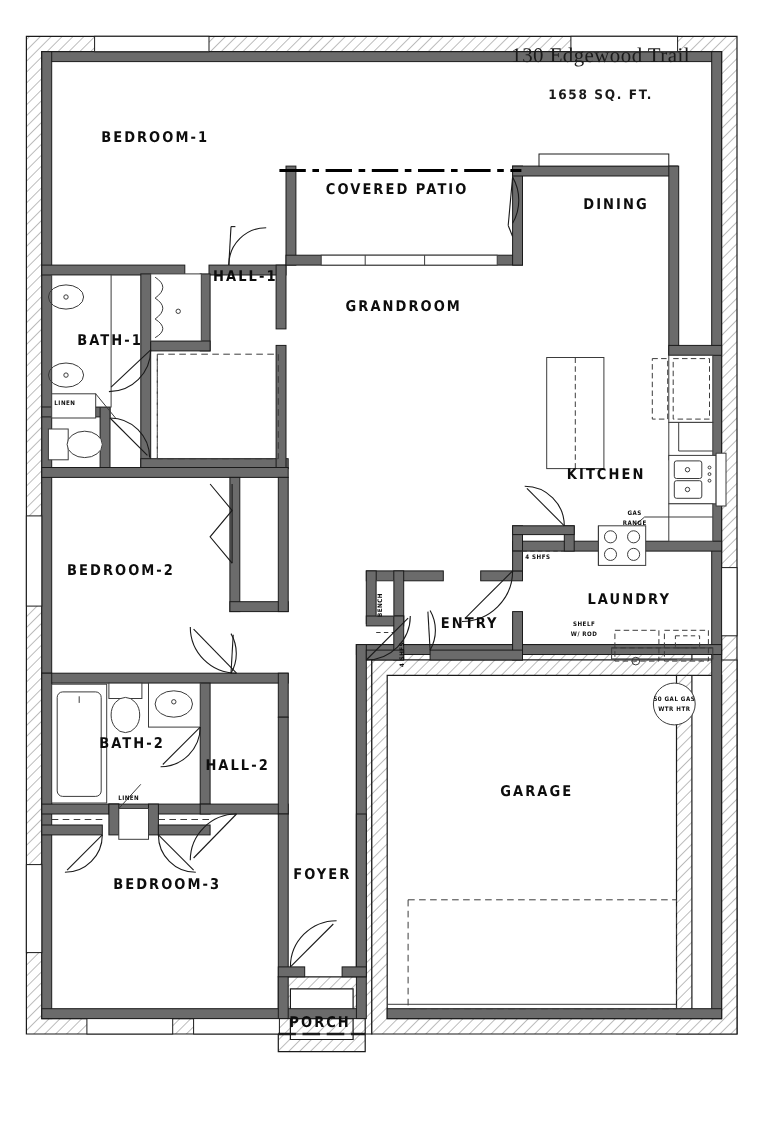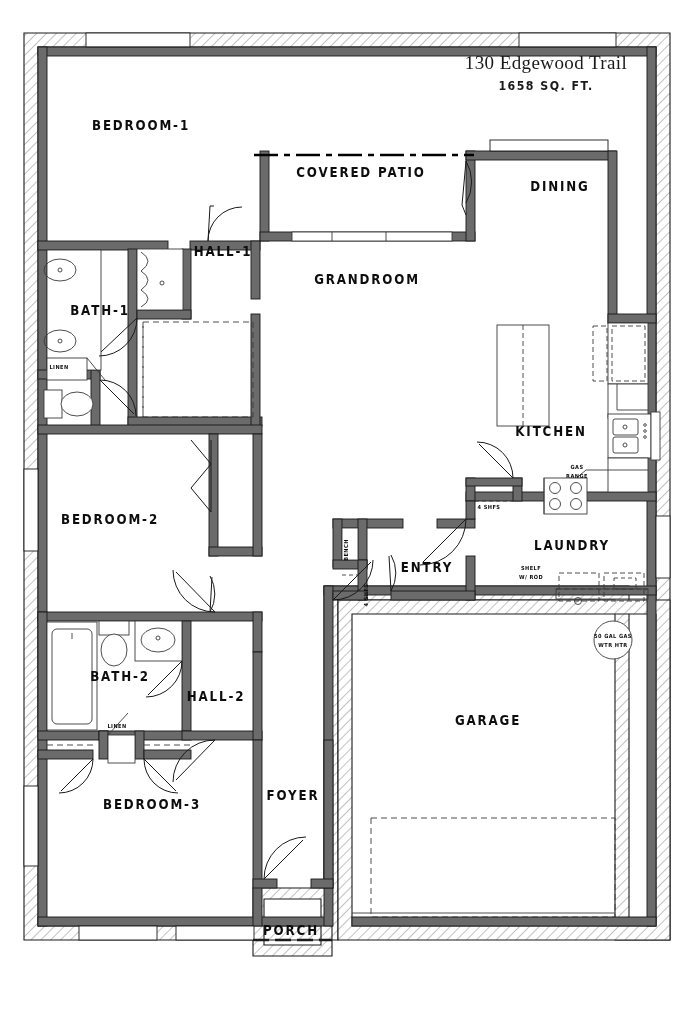--- a/index.html
+++ b/index.html
@@ -1,20 +1,20 @@
 <!DOCTYPE html>
 <html><head>
 <meta charset="utf-8">
 <style>
   html,body{margin:0;padding:0;background:#ffffff;}
   body{width:694px;height:1024px;position:relative;overflow:hidden;
        font-family:"Liberation Sans", sans-serif;color:#000;}
   #plan{position:absolute;left:0;top:0;width:694px;height:1024px;}
   .ttl{position:absolute;text-align:center;}
-  #title-main{left:406px;top:52px;width:280px;font-family:"Liberation Serif",serif;
+  #title-main{left:406px;top:40px;width:280px;font-family:"Liberation Serif",serif;
               font-size:19px;letter-spacing:.4px;color:#1a1a1a;}
   #title-sub{left:406px;top:79px;width:280px;font-size:12px;letter-spacing:1.6px;
              font-family:"DejaVu Sans",sans-serif;font-weight:600;color:#1a1a1a;
              transform:scaleX(.92);}
   .rlbl{position:absolute;font-family:"DejaVu Sans",sans-serif;font-weight:600;
         color:#0d0d0d;white-space:nowrap;transform-origin:center center;}
   .r-lg{font-size:13.5px;letter-spacing:2.1px;transform:scaleX(.88);}
   .r-sm{font-size:5.6px;letter-spacing:.5px;font-weight:700;transform:scaleX(.9);}
   .r-vt{font-size:5.6px;letter-spacing:.5px;font-weight:700;}
 </style>

